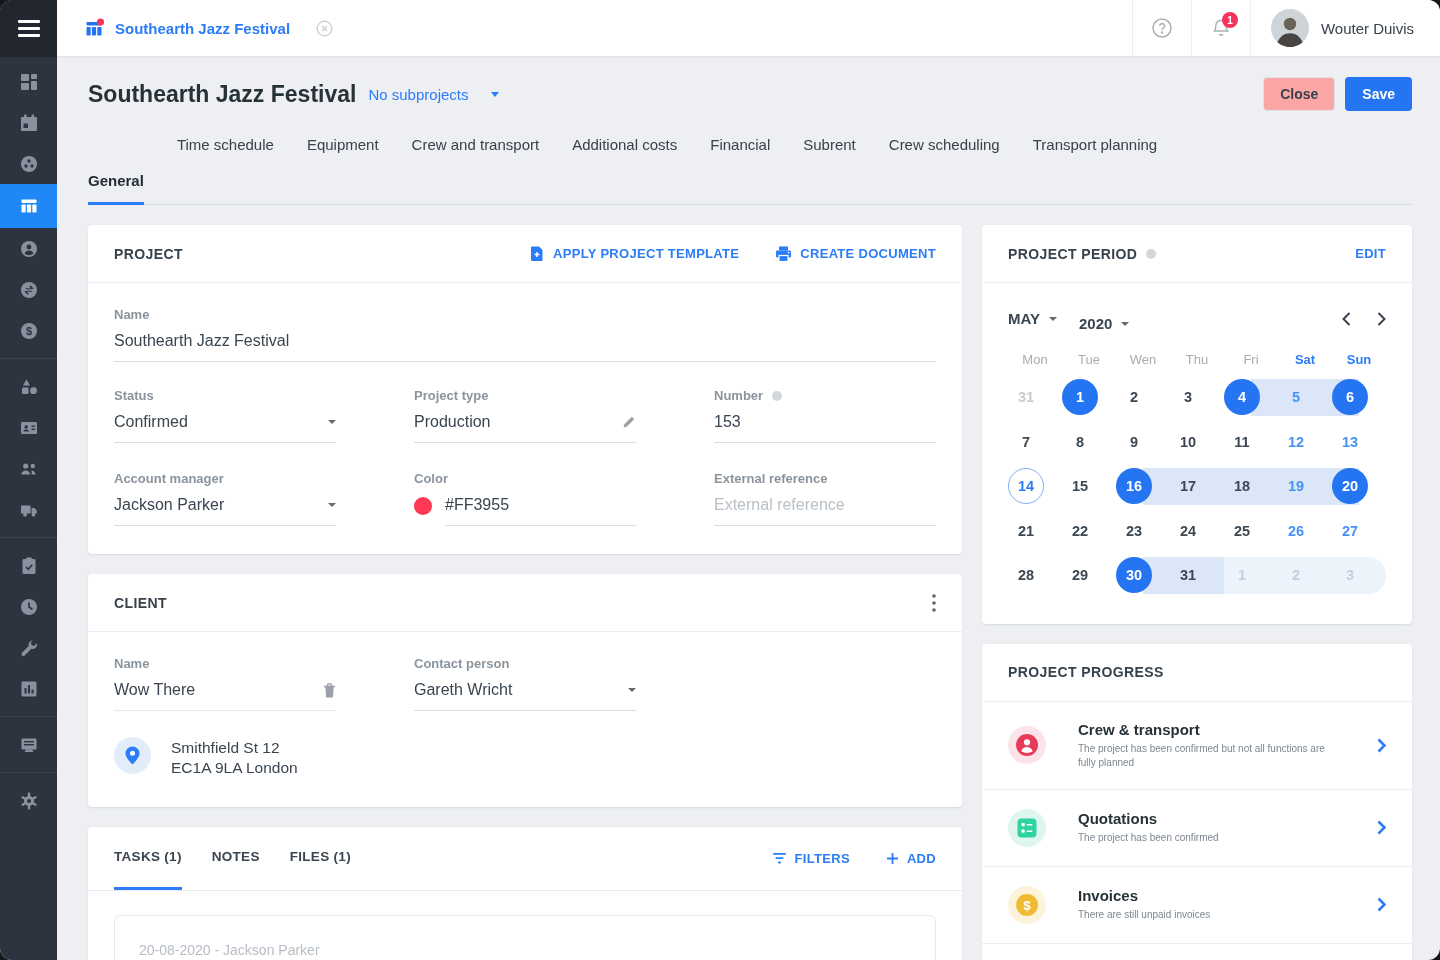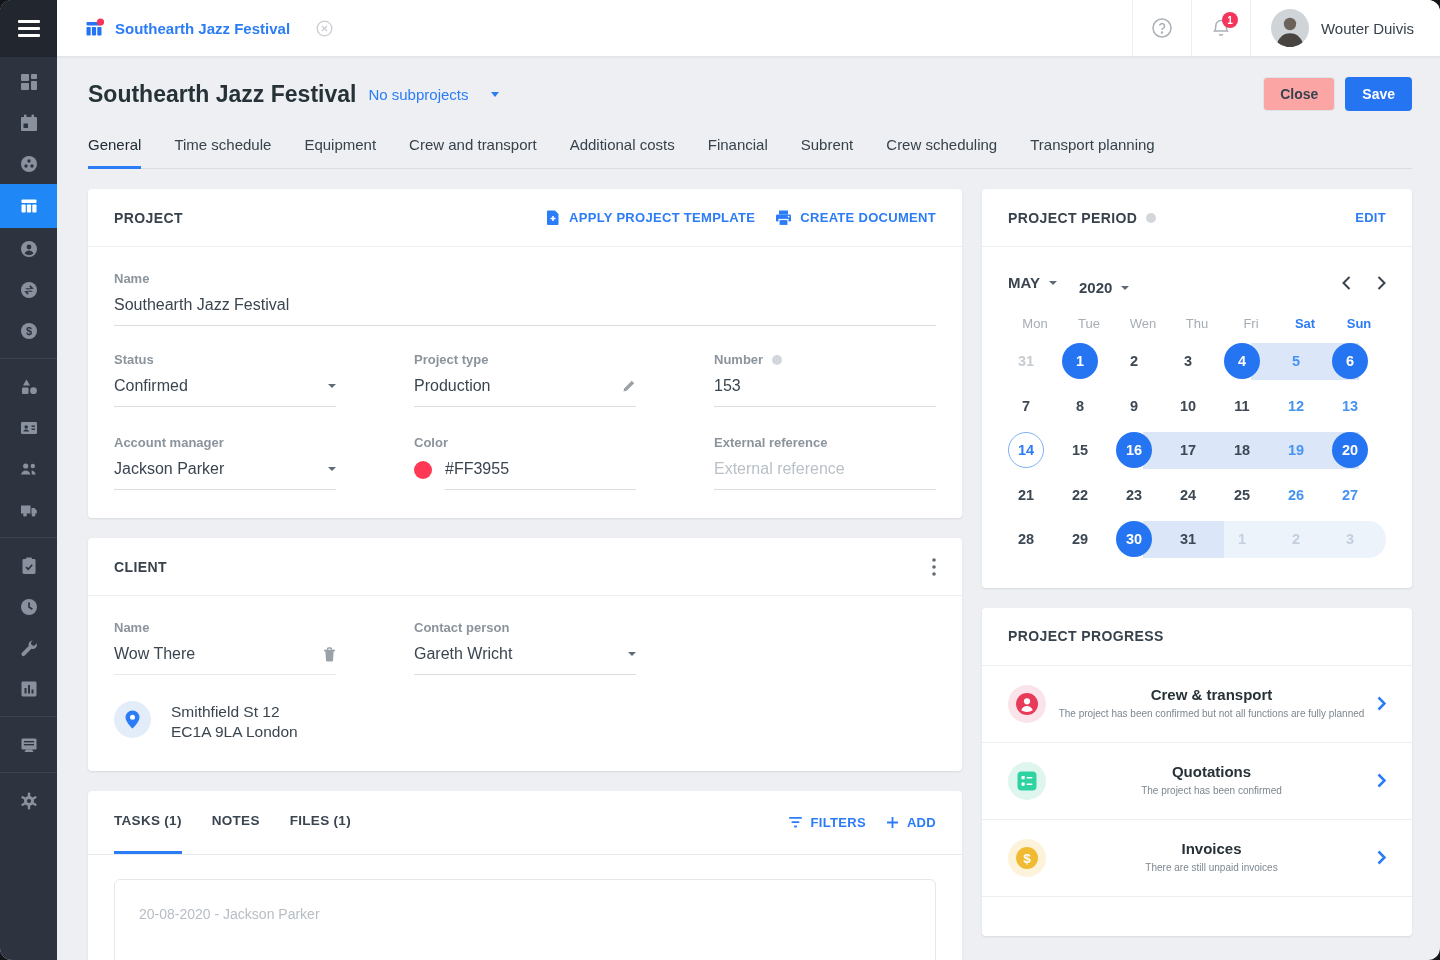--- a/index.html
+++ b/index.html
@@ -35,30 +35,30 @@
   .page-head{ display:flex; align-items:center; margin-top:20px; }
   .page-head h1{ font-size:23px; font-weight:700; color:#263238; }
   .subproj{ margin-left:12px; color:#2b7cf7; font-size:15px; display:flex; align-items:center; gap:23px; cursor:pointer; }
   .head-actions{ margin-left:auto; display:flex; gap:10px; }
   .btn{ height:34px; border-radius:4px; font-size:14px; font-weight:700; padding:0 16px; cursor:pointer; border:1px solid transparent; font-family:inherit; }
   .btn-light{ background:#fca5a5; border-color:#dfe3e6; color:#37424d; }
   .btn-primary{ background:#2574f2; color:#fff; }
 
   .page-tabs{ display:flex; gap:33px; margin-top:25px; border-bottom:1px solid #d9dce0; }
   .ptab{ font-size:15px; color:#37424c; padding-bottom:13px; cursor:pointer; border-bottom:3px solid transparent; margin-bottom:-1px; }
-  .ptab.active{ border-bottom-color:#2b7cf7; font-weight:400; color:#222d36; }
+  .ptab.active{ border-bottom-color:#2b7cf7; font-weight:700; color:#222d36;margin-top:36px; }
 
   .cols{ display:flex; gap:20px; margin-top:20px; align-items:flex-start; }
   .col-left{ flex:1; min-width:0; }
   .col-right{ width:430px; flex:none; }
 
   .card{ background:#fff; border-radius:4px; box-shadow:0 1px 2px rgba(25,35,50,.1); margin-bottom:20px; }
   .card-head{ height:58px; padding:0 26px; display:flex; align-items:center; border-bottom:1px solid #eceef0; }
   .card-title{ font-size:14px; font-weight:700; letter-spacing:.4px; color:#37424c; display:flex; align-items:center; }
-  .card-actions{ margin-left:auto; display:flex; gap:20px; }
+  .card-actions{ margin-left:auto; display:flex; gap:36px; }
   .link-action{ color:#2b7cf7; font-size:13px; font-weight:700; letter-spacing:.3px; display:flex; align-items:center; gap:8px; cursor:pointer; background:none; border:none; font-family:inherit; }
   .info-dot{ width:10px; height:10px; border-radius:50%; background:#d3d7db; display:inline-block; margin-left:9px; }
 
   
   .card-body{ padding:24px 26px 28px; }
   .f-label{ font-size:13px; color:#8b949c; font-weight:700; margin-bottom:9px; display:flex; align-items:center; }
   .f-value{ display:flex; align-items:center; justify-content:space-between; border-bottom:1px solid #d9dde1; padding-bottom:10px; font-size:16px; color:#3a4550; min-height:31px; }
   .f-value.no-line{ border-bottom:none; padding-bottom:0; }
   .line-part{ flex:1; border-bottom:1px solid #d9dde1; padding-bottom:10px; display:flex; align-items:center; justify-content:space-between; min-height:31px; }
   .field-name{ margin-bottom:26px; }
@@ -102,21 +102,21 @@
   .cell.muted-next{ color:#c3cfdf; }
   .cell.selected .num{ background:#2574f1; color:#fff; }
   .cell.today .num{ border:1.5px solid #7fb0f7; color:#2b7cf7; }
   .cell.range::before{ content:""; position:absolute; top:4px; bottom:4px; left:0; right:0; background:#dbe7f8; }
   .cell.range-start::before{ content:""; position:absolute; top:4px; bottom:4px; left:50%; right:0; background:#dbe7f8; }
   .cell.range-end::before{ content:""; position:absolute; top:4px; bottom:4px; left:0; right:50%; background:#dbe7f8; }
   .cell.range-light::before{ content:""; position:absolute; top:4px; bottom:4px; left:0; right:0; background:#edf3fb; }
   .cell.round-end::before{ border-radius:0 18px 18px 0; }
 
   
-  .pp-item{ display:flex; align-items:center; padding:19px 26px; gap:4px; cursor:pointer;text-align:center; }
+  .pp-item{ display:flex; align-items:center; padding:19px 26px; gap:32px; cursor:pointer; }
   .pp-item + .pp-item{ border-top:1px solid #eceef0; }
   .pp-icon{ width:38px; height:38px; border-radius:50%; display:flex; align-items:center; justify-content:center; flex:none; }
   .pp-texts{ flex:1; min-width:0; }
   .pp-title{ font-size:15px; font-weight:700; color:#263238; margin-bottom:4px; }
   .pp-desc{ font-size:10px; color:#7d8790; line-height:1.4; }
   .pp-stub{ border-top:1px solid #eceef0; height:40px; }
   .bg-pink{ background:#fbe4e9; } .bg-mint{ background:#dff6ee; } .bg-cream{ background:#fdf3da; }
 </style>
 </head>
 <body>

